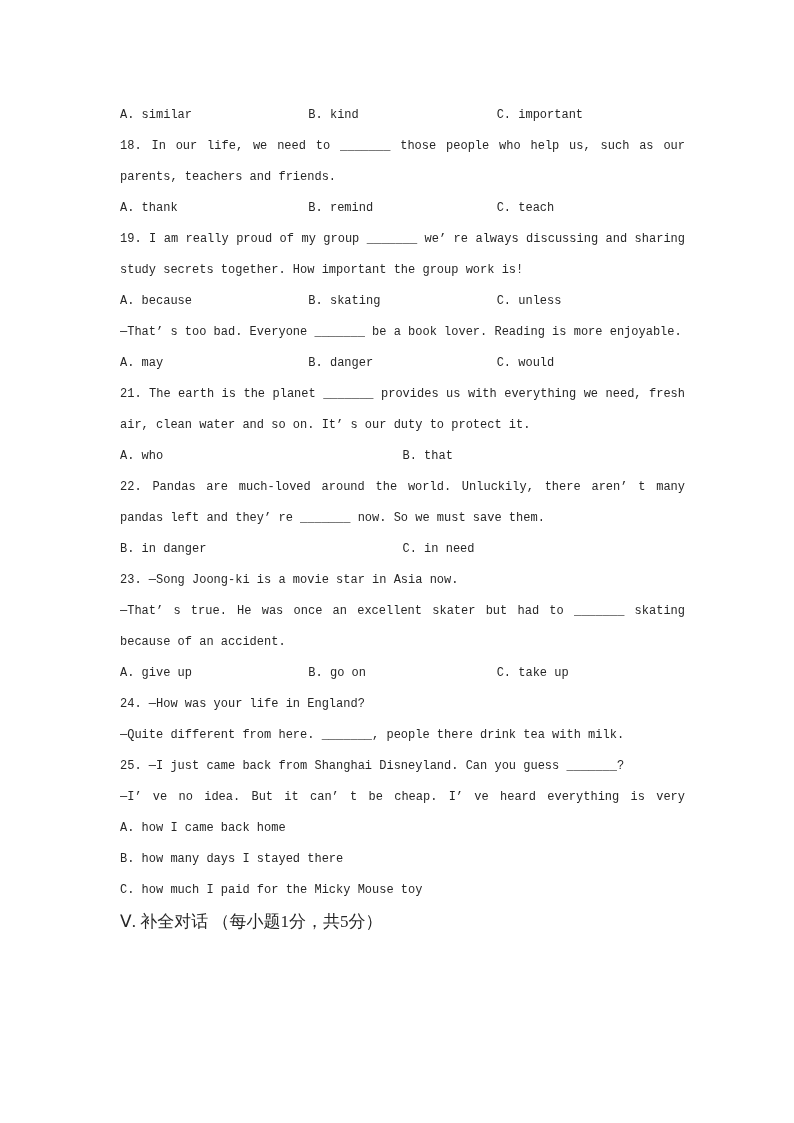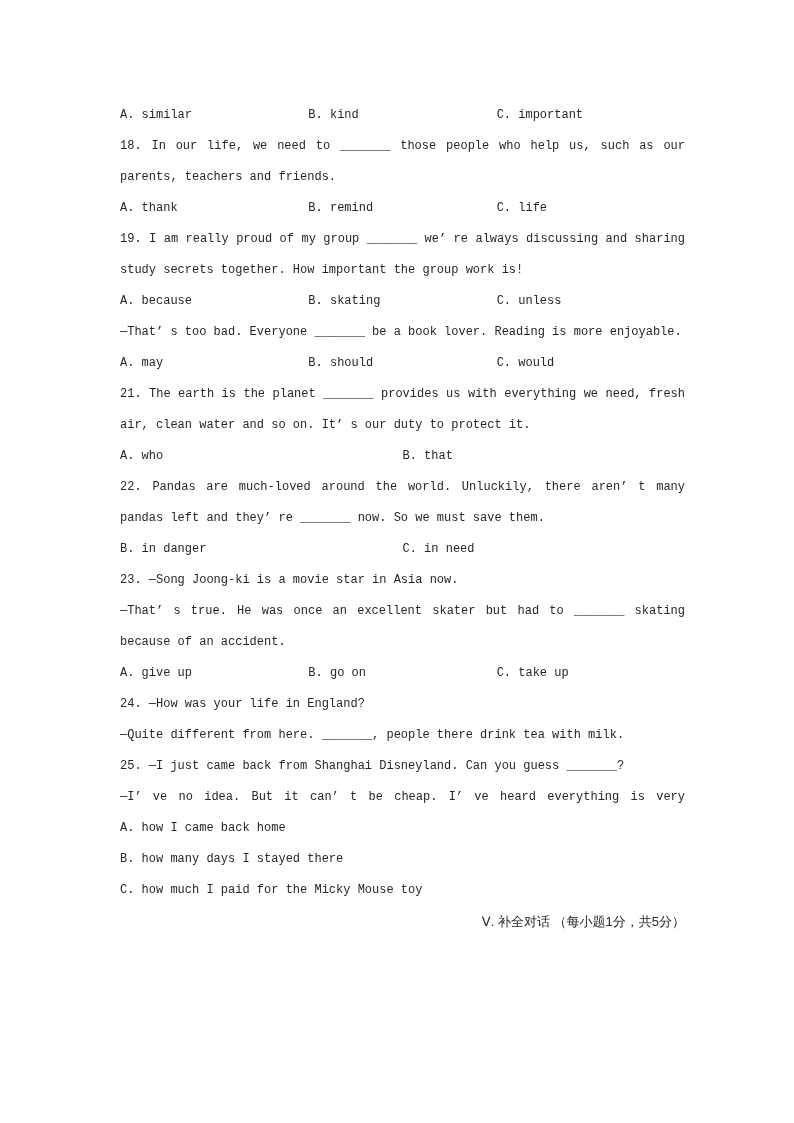--- a/index.html
+++ b/index.html
@@ -38,39 +38,38 @@
     display: flex;
     height: 31px;
     line-height: 31px;
   }
   .options-row span {
     flex: 1 1 0;
     white-space: pre;
     overflow: hidden;
   }
   .line.header {
-    font-size: 13px;
-    font-family: Liberation Sans, sans-serif;
-    text-align: right;
+    font-size: 17px;
+    font-family: Liberation Serif, serif;
   }
 </style>
 </head>
 <body>
 
 <div class="page">
   <div class="content">
       <div class="line options-row"><span>A. similar</span><span>B. kind</span><span>C. important</span></div>
       <div class="line justify">18. In our life, we need to _______ those people who help us, such as our</div>
       <div class="line">parents, teachers and friends.</div>
-      <div class="line options-row"><span>A. thank</span><span>B. remind</span><span>C. life</span></div>
+      <div class="line options-row"><span>A. thank</span><span>B. remind</span><span>C. teach</span></div>
       <div class="line justify">19. I am really proud of my group _______ we’ re always discussing and sharing</div>
       <div class="line">study secrets together. How important the group work is!</div>
       <div class="line options-row"><span>A. because</span><span>B. skating</span><span>C. unless</span></div>
       <div class="line">—That’ s too bad. Everyone _______ be a book lover. Reading is more enjoyable.</div>
-      <div class="line options-row"><span>A. may</span><span>B. should</span><span>C. would</span></div>
+      <div class="line options-row"><span>A. may</span><span>B. danger</span><span>C. would</span></div>
       <div class="line justify">21. The earth is the planet _______ provides us with everything we need, fresh</div>
       <div class="line">air, clean water and so on. It’ s our duty to protect it.</div>
       <div class="line options-row"><span>A. who</span><span>B. that</span></div>
       <div class="line justify">22. Pandas are much-loved around the world. Unluckily, there aren’ t many</div>
       <div class="line">pandas left and they’ re _______ now. So we must save them.</div>
       <div class="line options-row"><span>B. in danger</span><span>C. in need</span></div>
       <div class="line">23. —Song Joong-ki is a movie star in Asia now.</div>
       <div class="line justify">—That’ s true. He was once an excellent skater but had to _______ skating</div>
       <div class="line">because of an accident.</div>
       <div class="line options-row"><span>A. give up</span><span>B. go on</span><span>C. take up</span></div>

